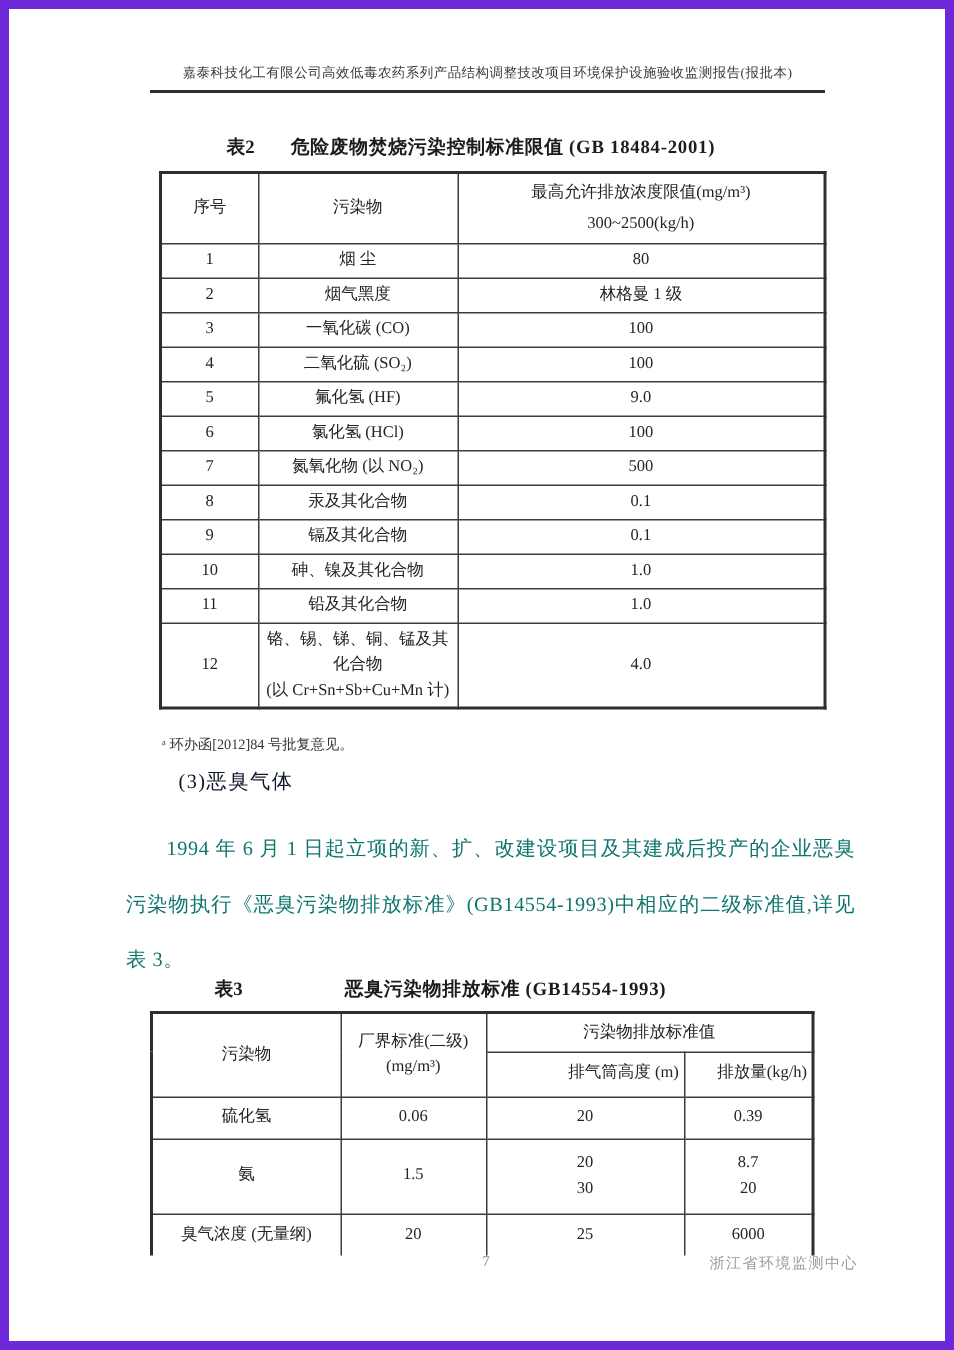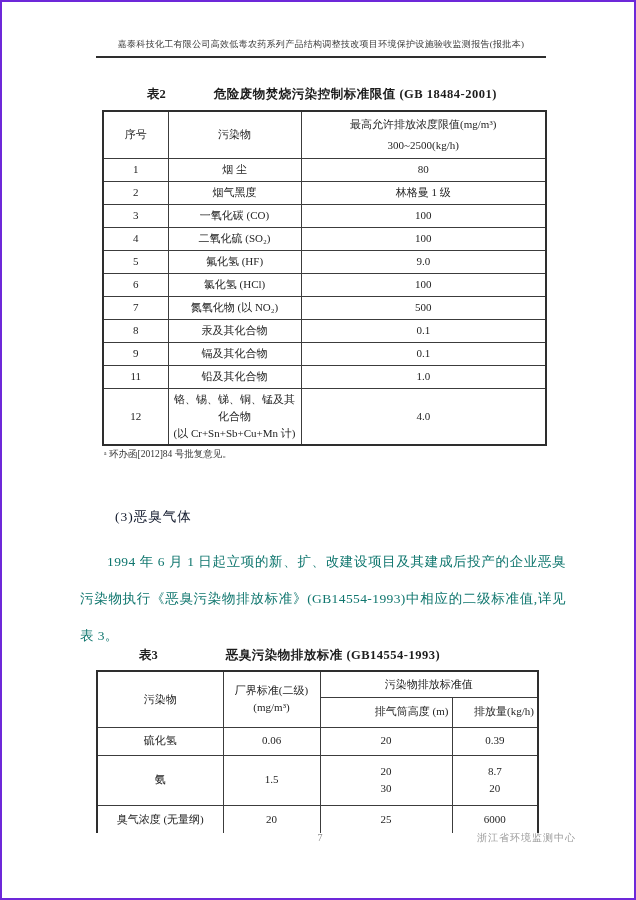--- a/index.html
+++ b/index.html
@@ -1,51 +1,51 @@
 <!DOCTYPE html>
 <html><head>
 <meta charset="utf-8">
 <style>
   * { margin:0; padding:0; box-sizing:border-box; }
   html,body { width:636px; height:900px; background:#ffffff; }
   body { font-family:"Liberation Serif","DejaVu Serif",serif; color:#262626; }
   .page {
     position:relative; width:636px; height:900px; background:#fff;
-    border:2px solid #6d28d9; overflow:hidden;
+    border:6px solid #6d28d9; overflow:hidden;
   }
 
   
   .doc-header {
     position:absolute; top:36px; left:94px; width:450px;
     text-align:center; font-size:9px; color:#3a3a3a; letter-spacing:0.3px;
     border-bottom:2px solid #2e2e2e; padding-bottom:5px;
     white-space:nowrap; overflow:hidden;
   }
 
   
   .caption { display:flex; align-items:flex-start; font-weight:bold; font-size:12.5px; color:#1c1c1c; }
   .caption .cap-label { margin-left:45px; }
-  .caption .cap-title { margin-left:48px; letter-spacing:0.5px; }
+  .caption .cap-title { margin-left:24px; letter-spacing:0.5px; }
 
   table { border-collapse:collapse; table-layout:fixed; }
   td, th {
     border:1px solid #3c3c3c; text-align:center; vertical-align:middle;
     font-size:11px; font-weight:normal; color:#242424;
     white-space:pre-line; line-height:1.55; padding:2px 3px;
   }
 
   
   .t2-block { position:absolute; top:84px; left:100px; width:443px; }
   #table2 { width:443px; margin-top:7px; border:2px solid #2e2e2e; }
   #table2 col.c-no { width:65px; }
   #table2 col.c-pol { width:133px; }
   #table2 col.c-val { width:245px; }
   #table2 thead th { height:47px; line-height:1.9; }
   #table2 tbody td { height:23px; }
-  .footnote { font-size:9.5px; color:#333; margin-top:2px; margin-left:2px; }
+  .footnote { font-size:9.5px; color:#333; margin-top:17px; margin-left:2px; }
 
   
   .section-heading {
     position:absolute; top:506px; left:113px;
     font-size:13.5px; color:#0f172a; letter-spacing:1px;
   }
   .para {
     position:absolute; top:541px; left:78px; width:486px;
     font-size:13.5px; line-height:37px; text-align:justify;
     text-indent:2em; color:#0f766e; letter-spacing:0.4px;
@@ -140,20 +140,25 @@
           </tr>
           <tr>
             <td>8</td>
             <td>汞及其化合物</td>
             <td>0.1</td>
           </tr>
           <tr>
             <td>9</td>
             <td>镉及其化合物</td>
             <td>0.1</td>
+          </tr>
+          <tr>
+            <td>10</td>
+            <td>砷、镍及其化合物</td>
+            <td>1.0</td>
           </tr>
           <tr>
             <td>11</td>
             <td>铅及其化合物</td>
             <td>1.0</td>
           </tr>
           <tr>
             <td>12</td>
             <td>铬、锡、锑、铜、锰及其化合物
 (以 Cr+Sn+Sb+Cu+Mn 计)</td>

